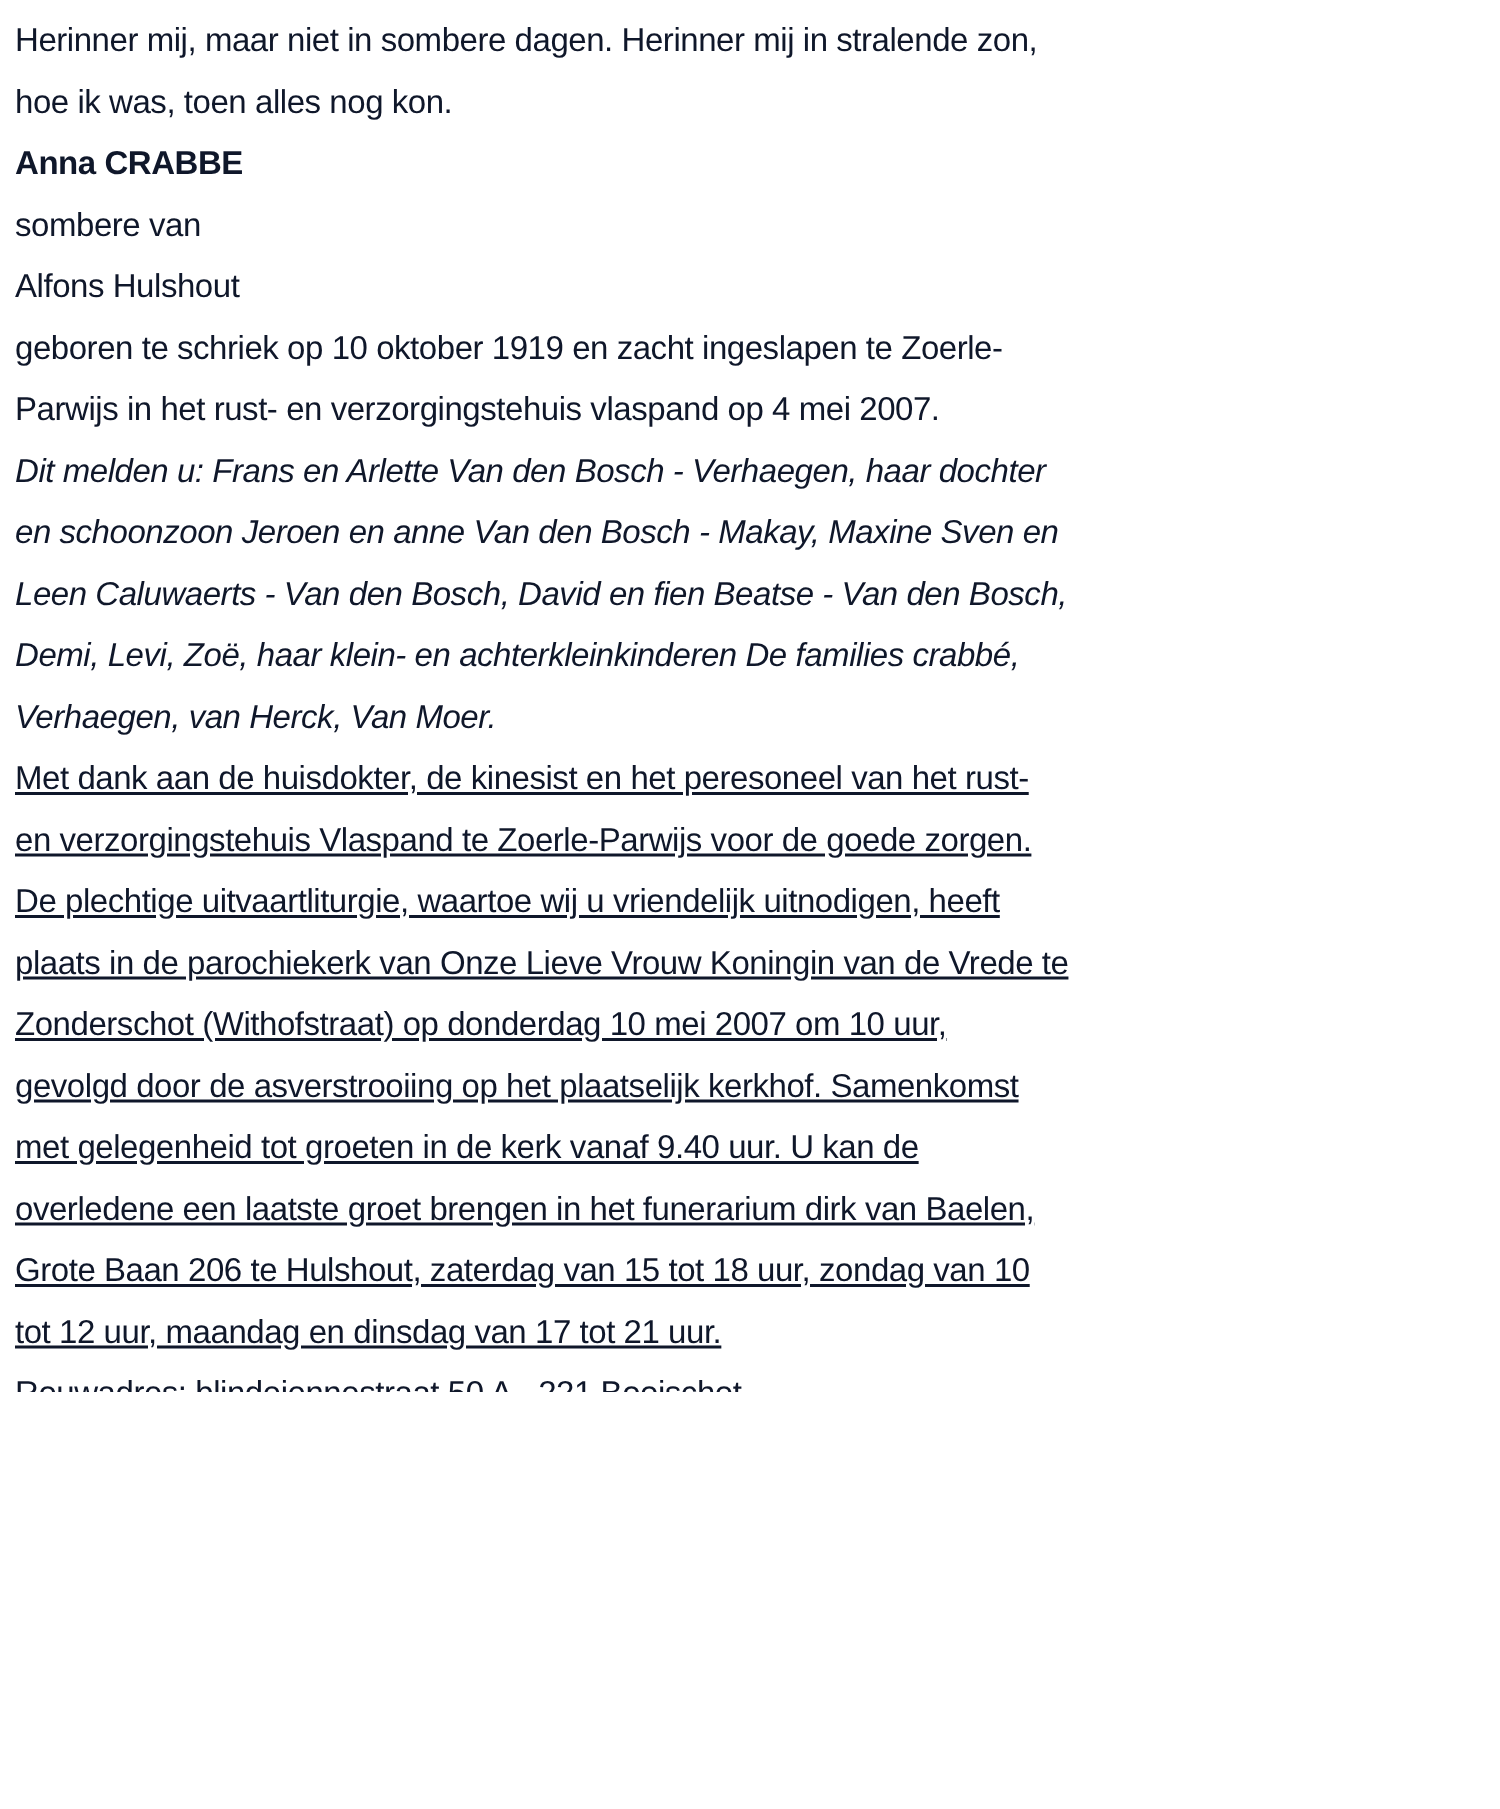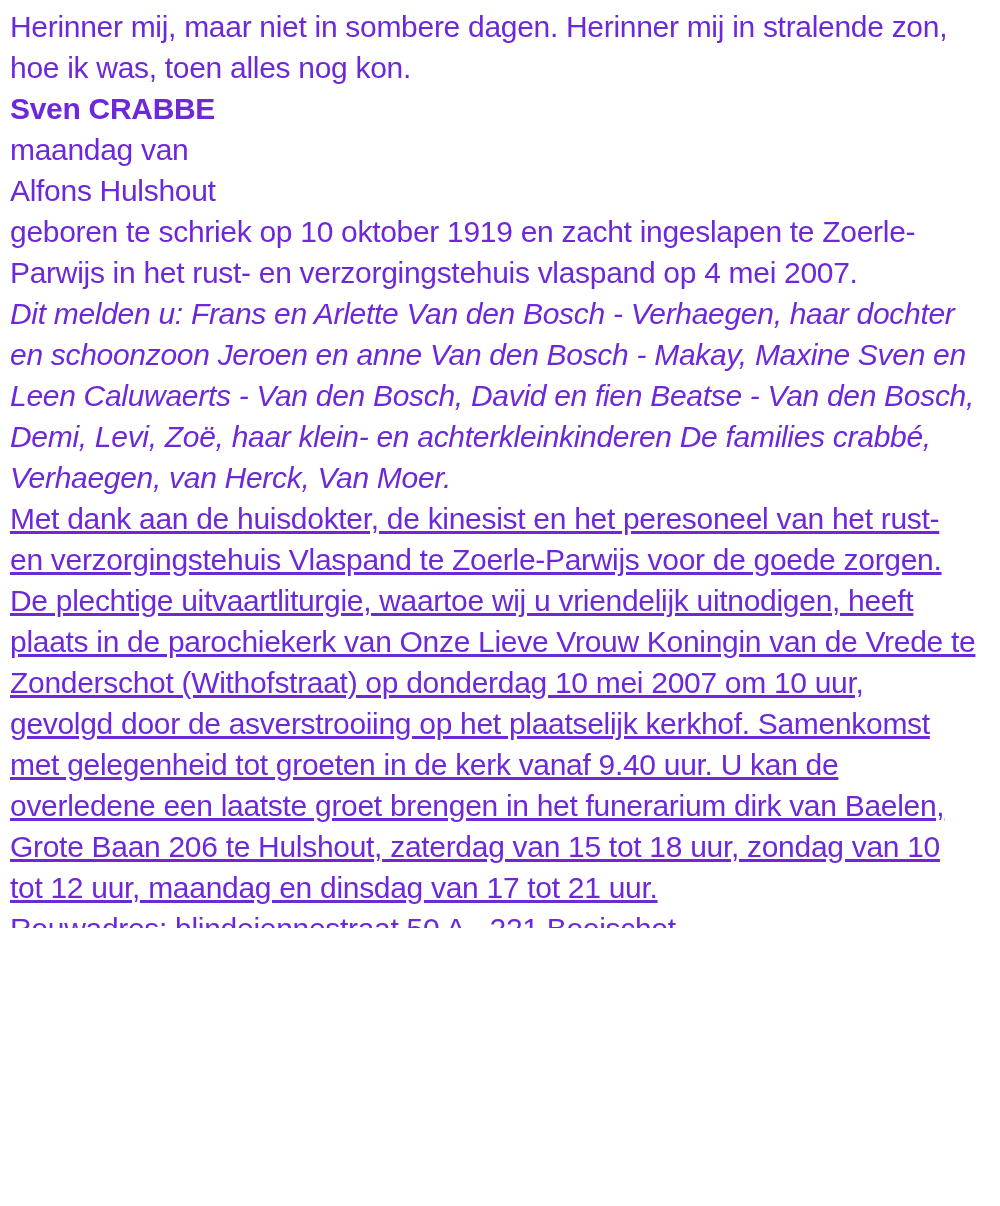--- a/index.html
+++ b/index.html
@@ -8,24 +8,24 @@
     background: #ffffff;
   }
   .page {
     position: relative;
     width: 1000px;
     height: 928px;
     box-sizing: border-box;
     padding: 6px 12px 0 10px;
     background: #ffffff;
     font-family: "Liberation Sans", sans-serif;
-    font-size: 30px;
+    font-size: 22px;
     line-height: 41px;
     letter-spacing: -0.3px;
-    color: #6d28d9;
+    color: #0f172a;
     overflow: hidden;
   }
   .page p {
     margin: 0;
     white-space: pre-line; 
   }
   .quote   { margin-bottom: 46px; }
   .tight   { margin-bottom: 6px;  }
   .name    { font-weight: 700; margin-bottom: 6px; }
   .spouse  { margin-bottom: 42px; }
@@ -35,23 +35,23 @@
   .address { margin-bottom: 0;    }
 </style>
 </head>
 <body>
 
 <main class="page">
   <p class="quote">Herinner mij, maar niet in sombere dagen. Herinner mij in stralende zon,
 hoe ik was, toen alles nog kon.</p>
 
 
-  <p class="name">Sven CRABBE</p>
+  <p class="name">Anna CRABBE</p>
 
-  <p class="tight">maandag van</p>
+  <p class="tight">sombere van</p>
 
   <p class="spouse">Alfons Hulshout</p>
 
   <p class="life">geboren te schriek op 10 oktober 1919 en zacht ingeslapen te Zoerle-
 Parwijs in het rust- en verzorgingstehuis vlaspand op 4 mei 2007.</p>
 
   <p class="family">Dit melden u: Frans en Arlette Van den Bosch - Verhaegen, haar dochter
 en schoonzoon Jeroen en anne Van den Bosch - Makay, Maxine Sven en
 Leen Caluwaerts - Van den Bosch, David en fien Beatse - Van den Bosch,
 Demi, Levi, Zoë, haar klein- en achterkleinkinderen De families crabbé,

